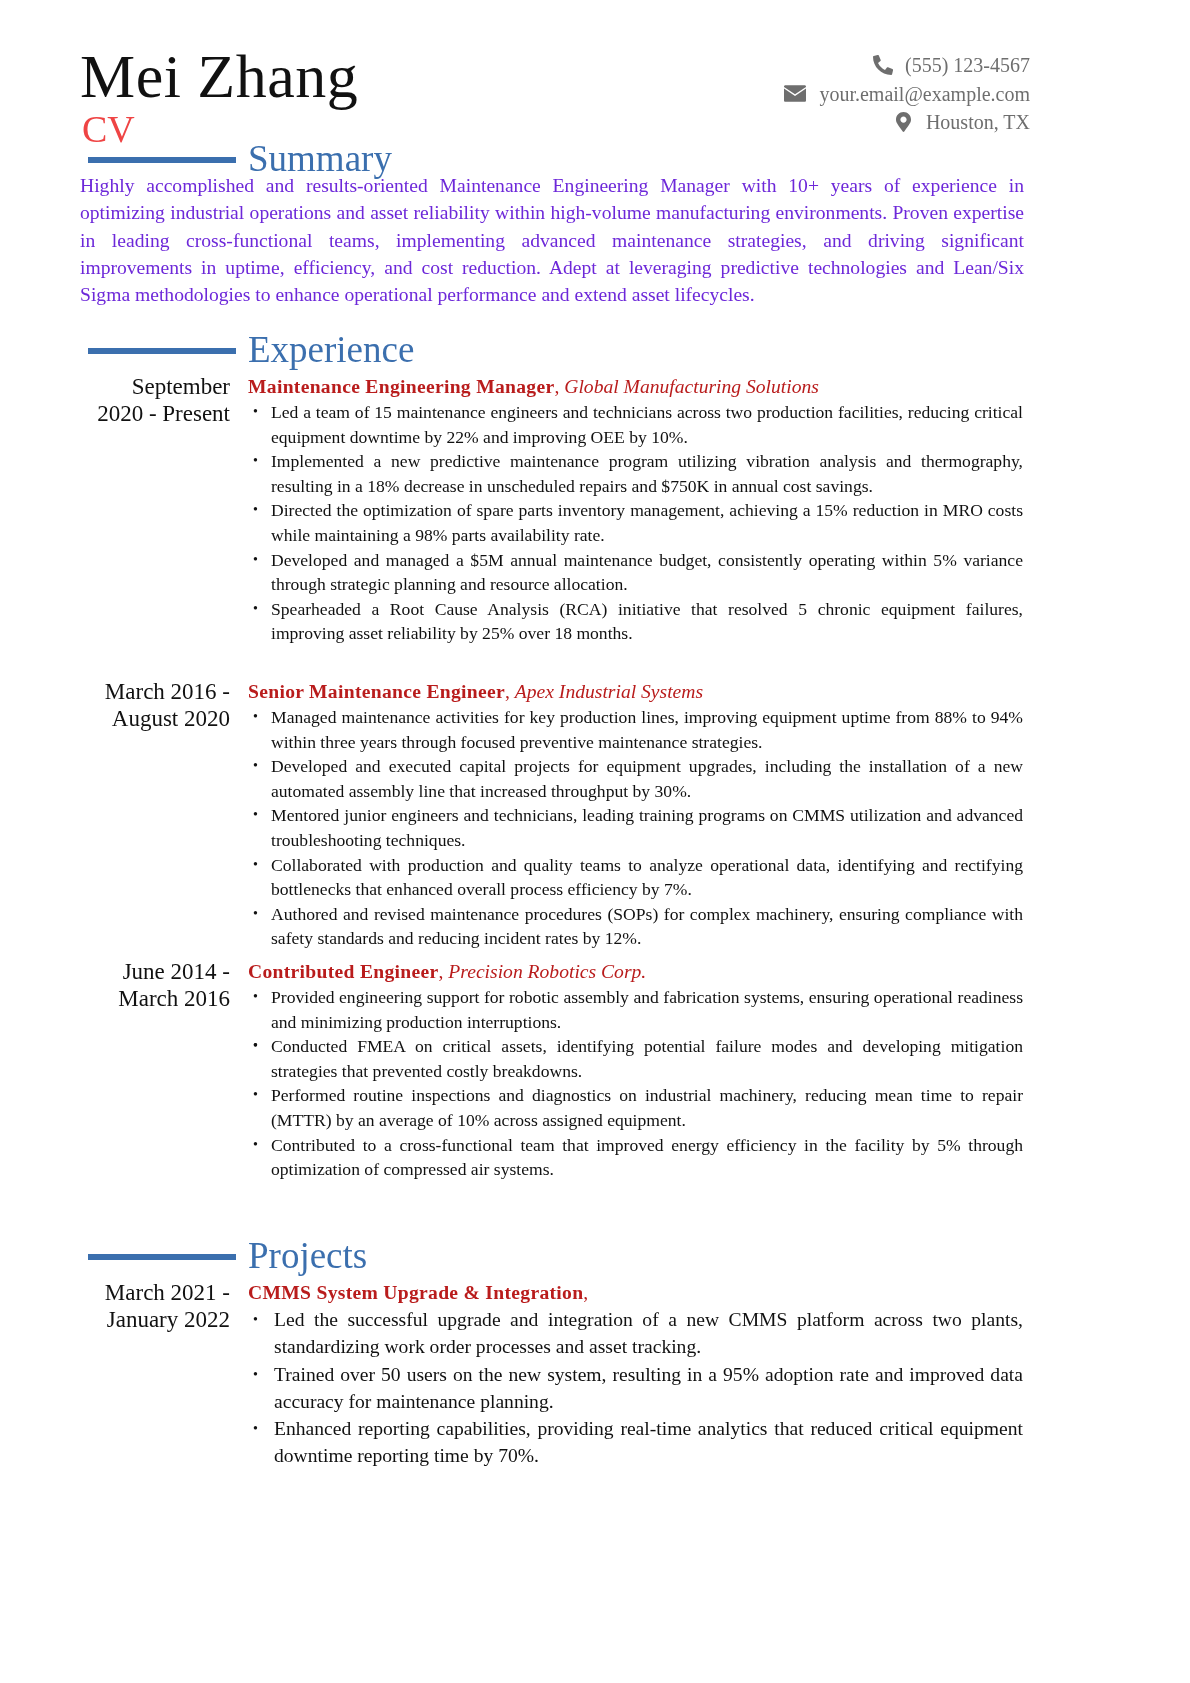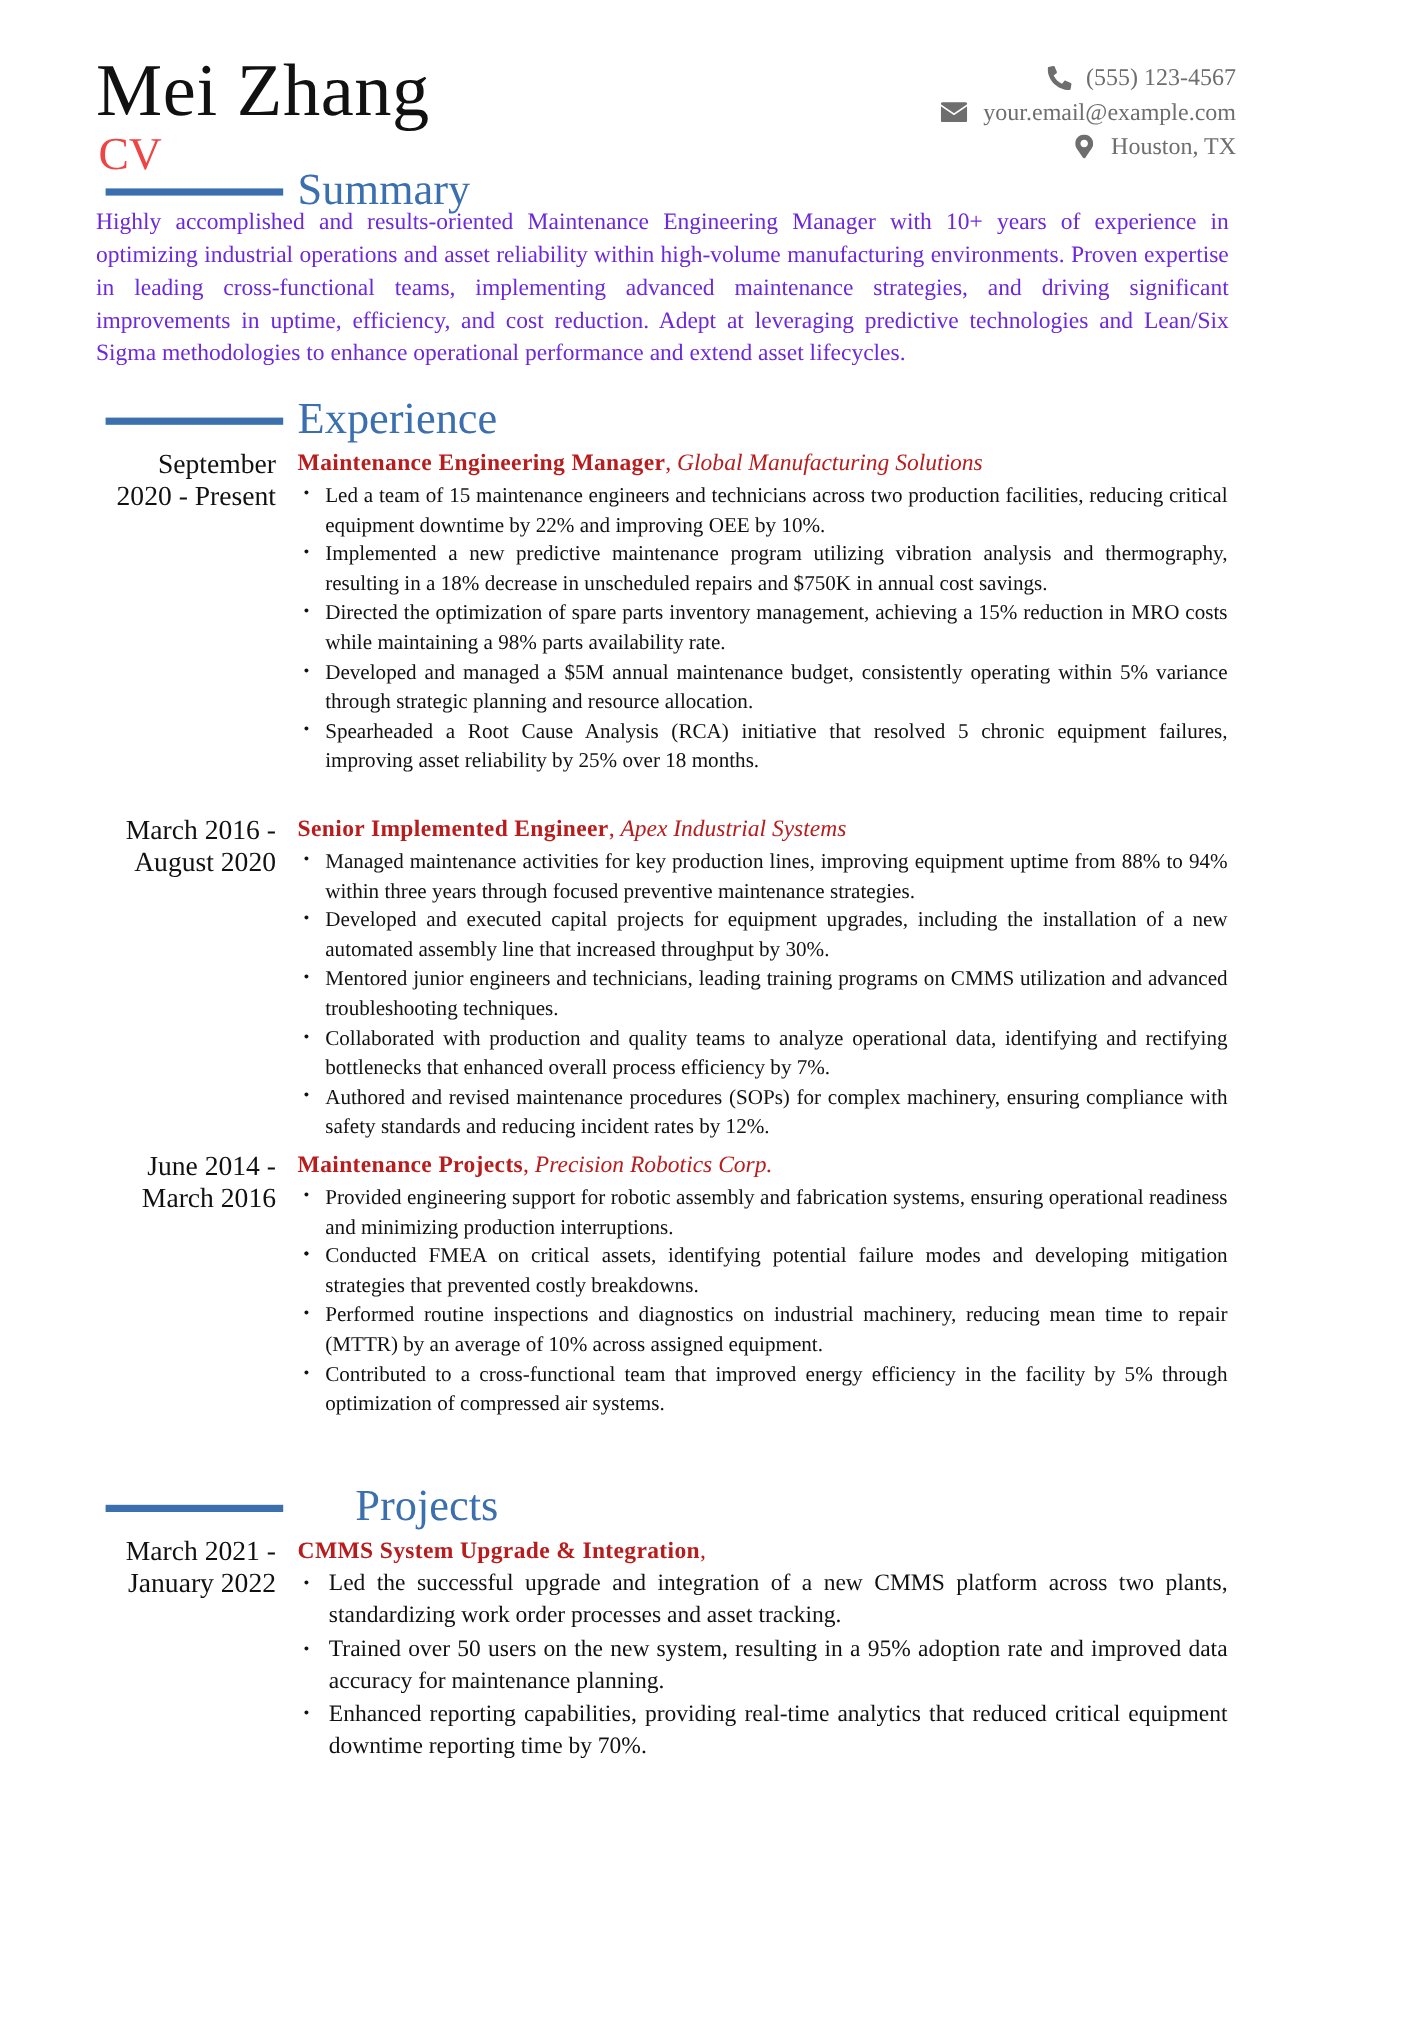--- a/index.html
+++ b/index.html
@@ -131,52 +131,52 @@
     </div>
   </div>
 
   <div class="entry" style="top:678px;">
     <div class="date">
       <div>March 2016 -</div>
       <div>August 2020</div>
     </div>
     <div class="body">
       <div class="heading">
-        <span class="role">Senior Implemented Engineer</span>, <span class="company">Apex Industrial Systems</span>
+        <span class="role">Senior Maintenance Engineer</span>, <span class="company">Apex Industrial Systems</span>
       </div>
       <ul>
         <li><span class="bullet">•</span><span>Managed maintenance activities for key production lines, improving equipment uptime from 88% to 94% within three years through focused preventive maintenance strategies.</span></li>
         <li><span class="bullet">•</span><span>Developed and executed capital projects for equipment upgrades, including the installation of a new automated assembly line that increased throughput by 30%.</span></li>
         <li><span class="bullet">•</span><span>Mentored junior engineers and technicians, leading training programs on CMMS utilization and advanced troubleshooting techniques.</span></li>
         <li><span class="bullet">•</span><span>Collaborated with production and quality teams to analyze operational data, identifying and rectifying bottlenecks that enhanced overall process efficiency by 7%.</span></li>
         <li><span class="bullet">•</span><span>Authored and revised maintenance procedures (SOPs) for complex machinery, ensuring compliance with safety standards and reducing incident rates by 12%.</span></li>
       </ul>
     </div>
   </div>
 
   <div class="entry" style="top:958px;">
     <div class="date">
       <div>June 2014 -</div>
       <div>March 2016</div>
     </div>
     <div class="body">
       <div class="heading">
-        <span class="role">Maintenance Projects</span>, <span class="company">Precision Robotics Corp.</span>
+        <span class="role">Contributed Engineer</span>, <span class="company">Precision Robotics Corp.</span>
       </div>
       <ul>
         <li><span class="bullet">•</span><span>Provided engineering support for robotic assembly and fabrication systems, ensuring operational readiness and minimizing production interruptions.</span></li>
         <li><span class="bullet">•</span></li>
         <li><span class="bullet">•</span><span>Conducted FMEA on critical assets, identifying potential failure modes and developing mitigation strategies that prevented costly breakdowns.</span></li>
         <li><span class="bullet">•</span><span>Performed routine inspections and diagnostics on industrial machinery, reducing mean time to repair (MTTR) by an average of 10% across assigned equipment.</span></li>
         <li><span class="bullet">•</span><span>Contributed to a cross-functional team that improved energy efficiency in the facility by 5% through optimization of compressed air systems.</span></li>
       </ul>
     </div>
   </div>
 
-  <div class="section-head" style="top:1238px;gap:48px;">
+  <div class="section-head" style="top:1238px;">
     <div class="section-bar"></div>
     <div class="section-title">Projects</div>
   </div>
 
   <div class="entry project" style="top:1279px;">
     <div class="date">
       <div>March 2021 -</div>
       <div>January 2022</div>
     </div>
     <div class="body">

